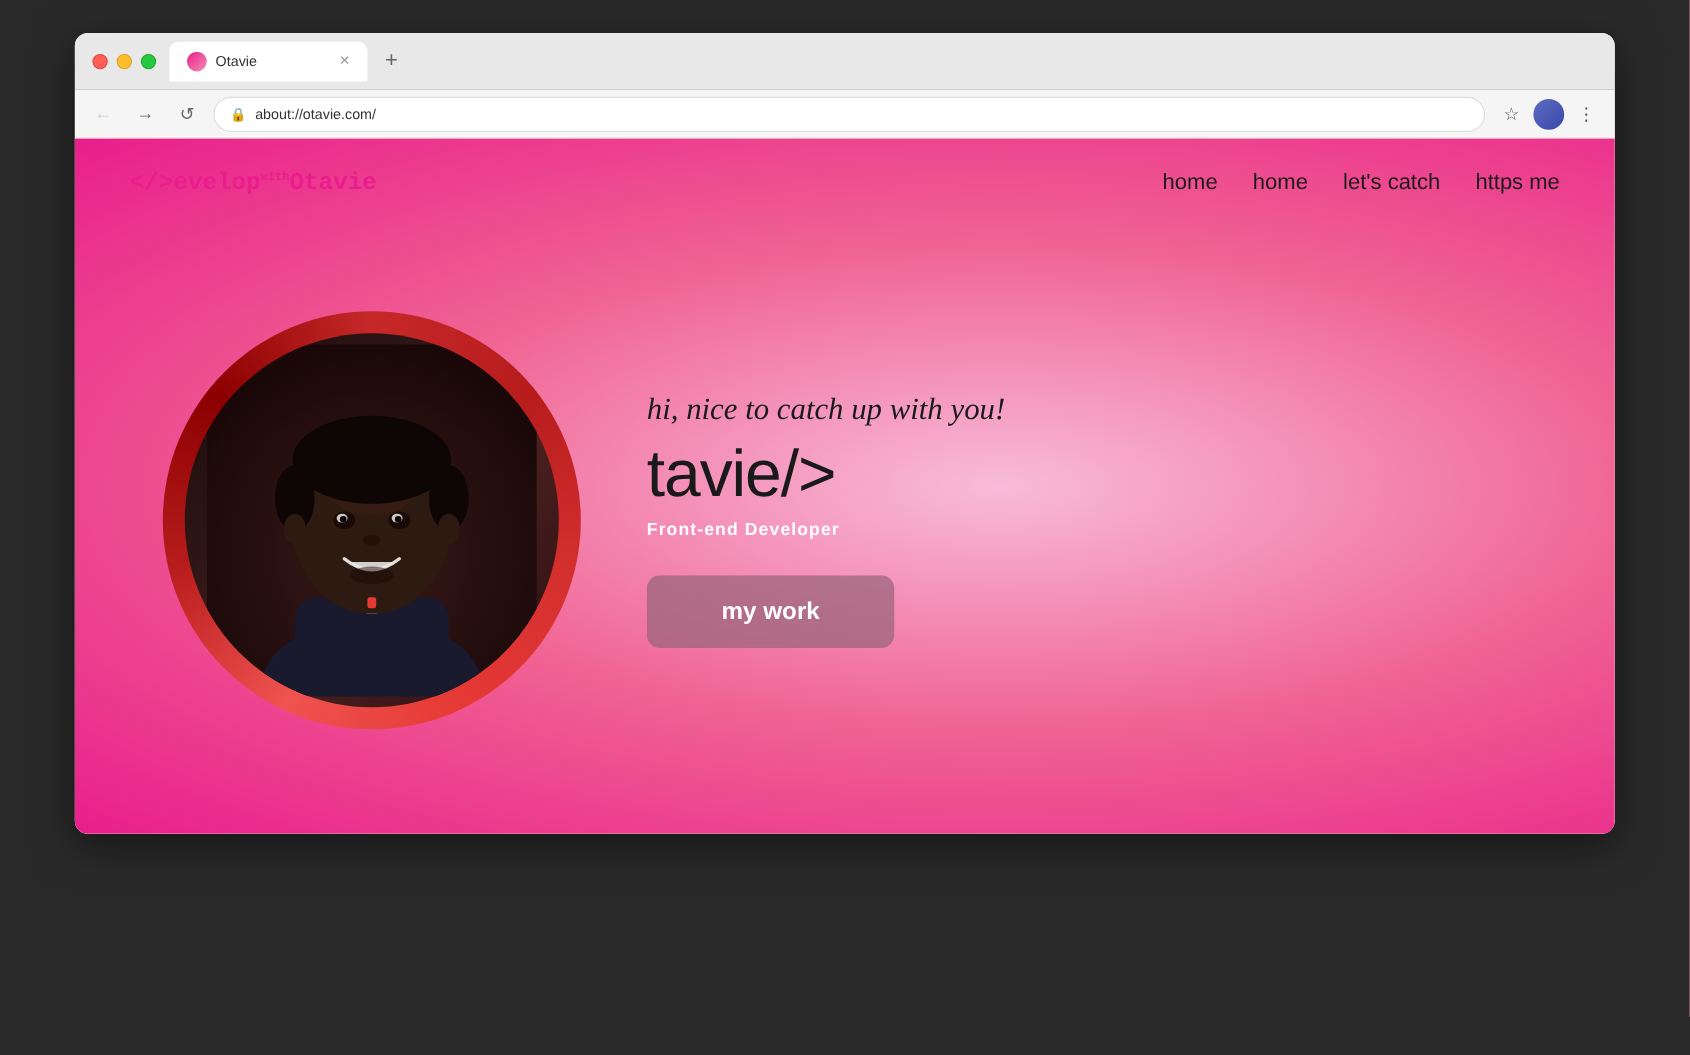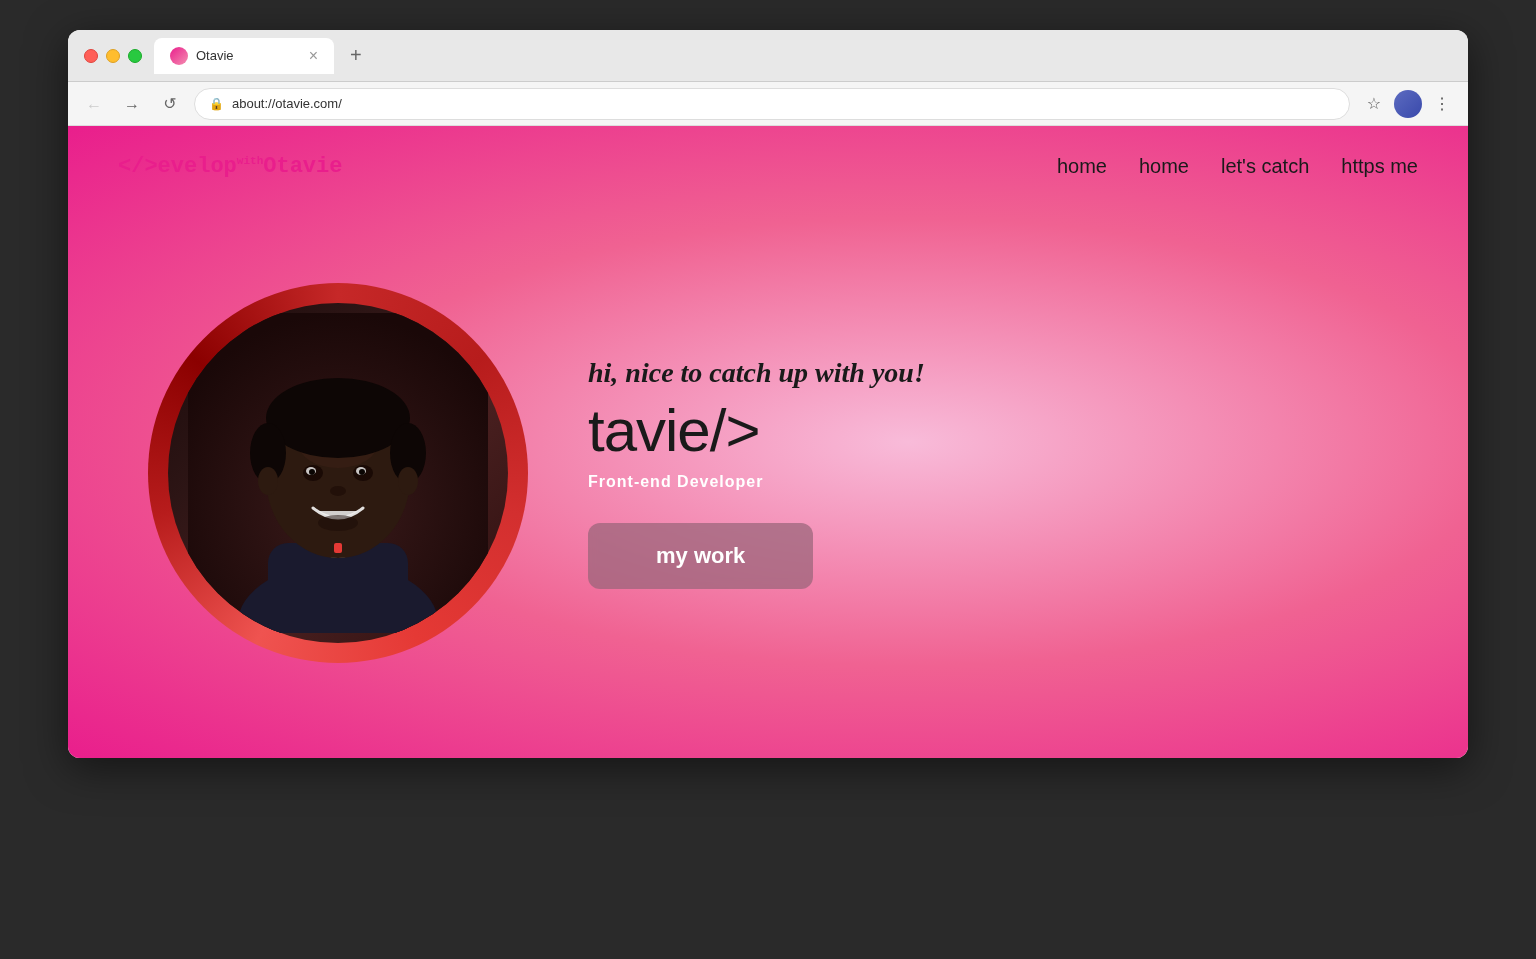--- a/index.html
+++ b/index.html
@@ -284,21 +284,21 @@
       display: flex;
       flex-direction: column;
       gap: 12px;
     }
 
     .greeting-text {
       font-family: 'Georgia', cursive;
       font-style: italic;
       font-size: 26px;
       color: #1a1a1a;
-      font-weight: bold;
+      font-weight: normal;
     }
 
     .name-text {
       font-size: 90px;
       font-weight: 300;
       color: #1a1a1a;
       line-height: 1;
       letter-spacing: -2px;
       font-family: 'Helvetica Neue', Arial, sans-serif;
     }

